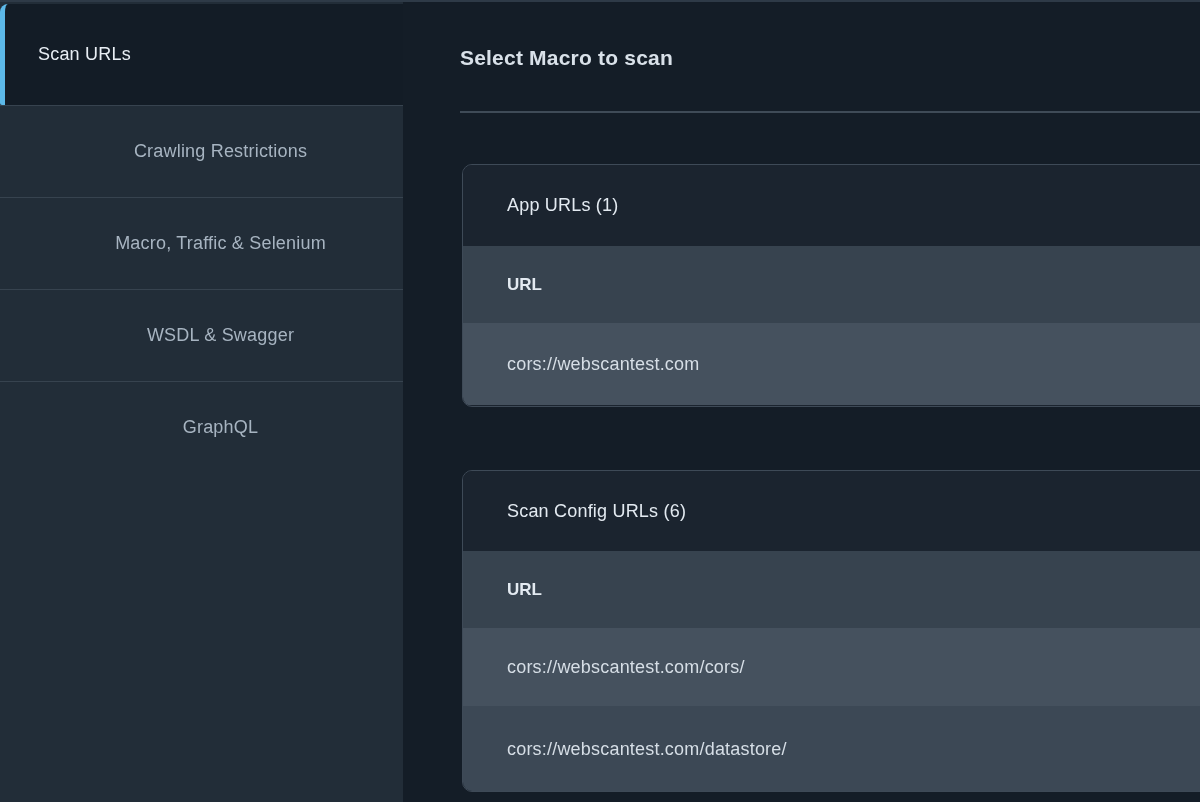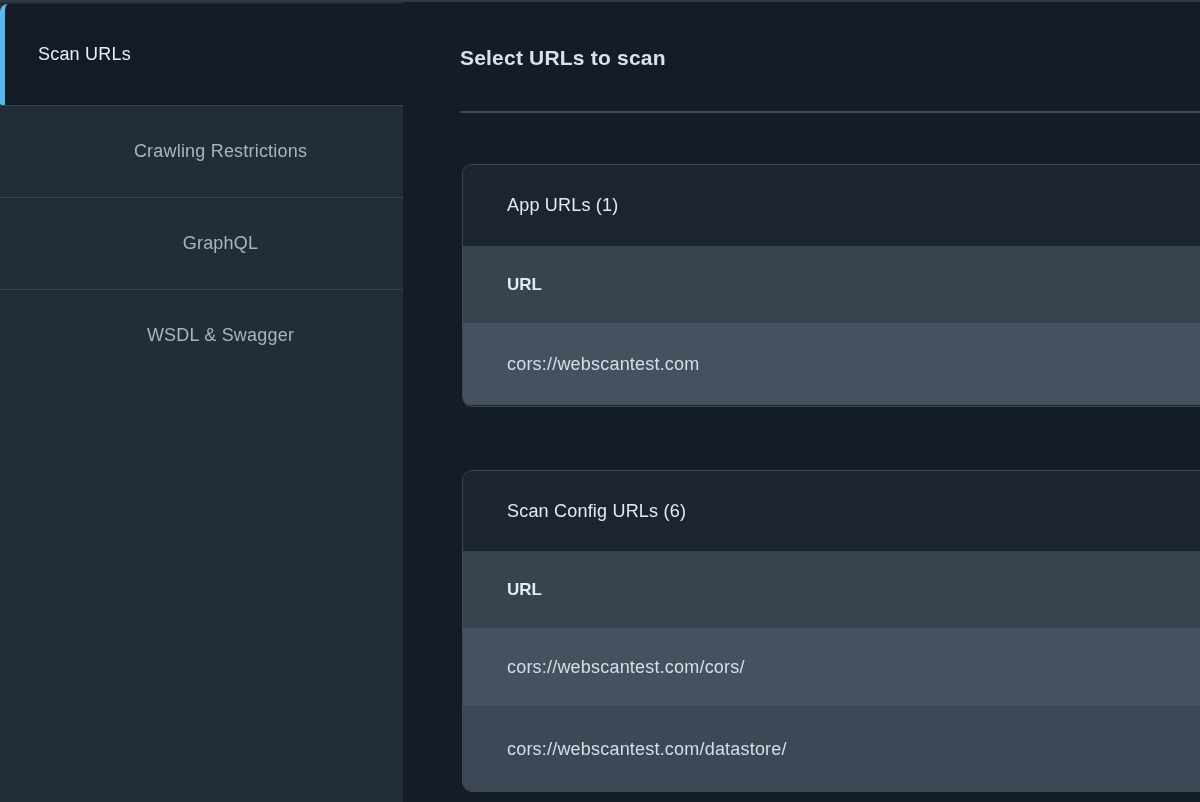--- a/index.html
+++ b/index.html
@@ -106,29 +106,32 @@
   <div class="page-top-line"></div>
 
   <nav class="sidebar">
     <div class="side-item active">
       <span>Scan URLs</span>
     </div>
     <div class="side-item">
       <span>Crawling Restrictions</span>
     </div>
     <div class="side-item">
-      <span>GraphQL</span>
+      <span>Macro, Traffic &amp; Selenium</span>
     </div>
     <div class="side-item">
       <span>WSDL &amp; Swagger</span>
     </div>
+    <div class="side-item">
+      <span>GraphQL</span>
+    </div>
   </nav>
 
   <main class="main">
-    <h1 class="page-title">Select URLs to scan</h1>
+    <h1 class="page-title">Select Macro to scan</h1>
     <div class="title-divider"></div>
 
     <section class="card card-1">
       <div class="card-header">
         <span>App URLs (1)</span>
       </div>
       <div class="thead-row">
         <span>URL</span>
       </div>
       <div class="data-row row-0">

